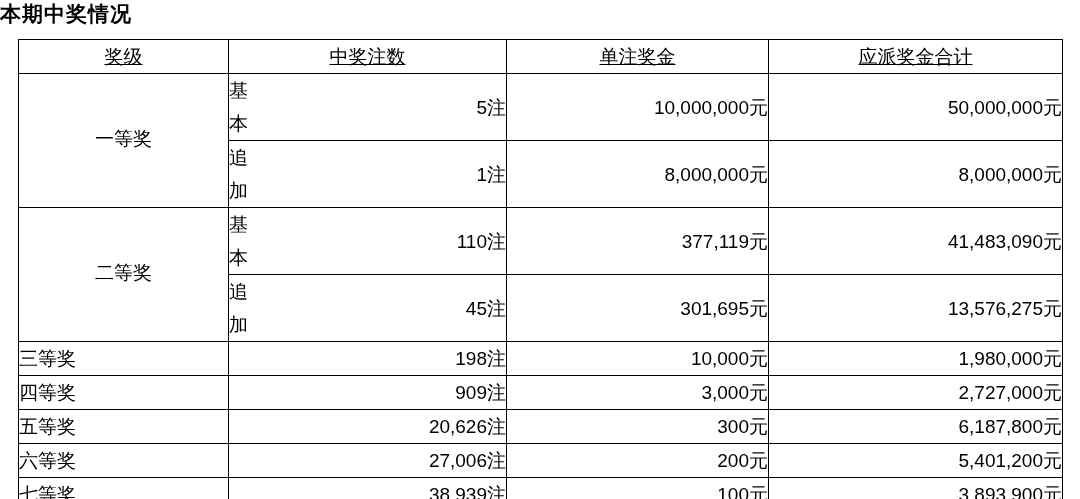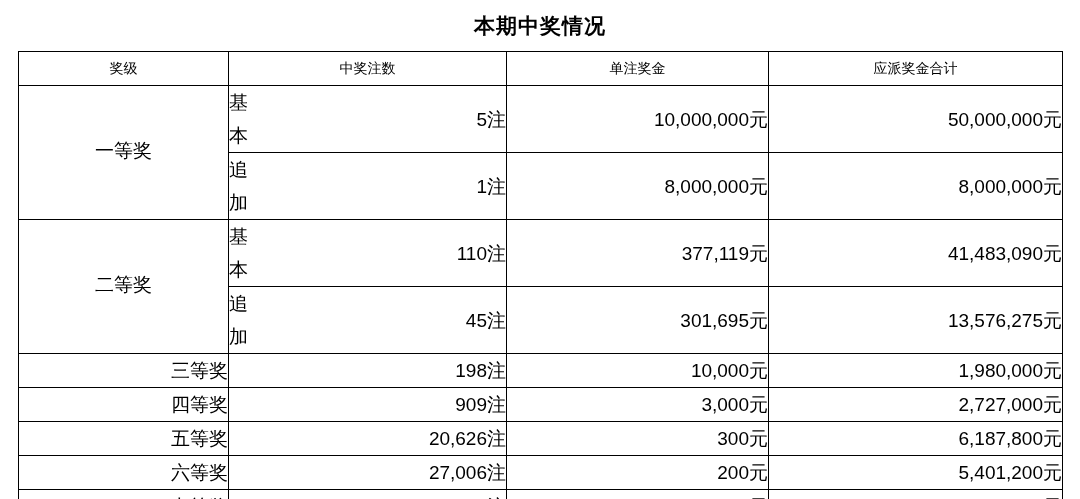--- a/index.html
+++ b/index.html
@@ -14,25 +14,25 @@
     color: #000000;
     overflow: hidden;
   }
   .page {
     width: 1080px;
     height: 499px;
     position: relative;
     box-sizing: border-box;
   }
   .title {
-    text-align: center;
+    text-align: left;
     font-size: 21px;
     font-weight: bold;
     letter-spacing: 1px;
-    padding-top: 12px;
+    padding-top: 0;
     padding-bottom: 11px;
   }
   .table-wrap {
     padding: 0 18px;
     box-sizing: border-box;
   }
   table.prize {
     border-collapse: collapse;
     width: 1044px;
     table-layout: fixed;
@@ -40,31 +40,32 @@
   }
   table.prize td, table.prize th {
     border: 1px solid #000000;
     padding: 0;
     height: 33px;
     line-height: 33px;
     font-weight: normal;
   }
   th.hdr {
     text-align: center;
-    font-size: 14px;
+    font-size: 19px;
     height: 35px;
     line-height: 35px;
+    text-decoration: underline;
   }
   td.level-merge {
     text-align: center;
     vertical-align: middle;
     font-family: Liberation Mono, monospace;
   }
   td.level-single {
-    text-align: right;
+    text-align: left;
   }
   td.subtype {
     text-align: center;
   }
   td.num, td.amt, td.total {
     text-align: right;
     padding-right: 8px;
   }
   
   col.c-level { width: 210px; }

